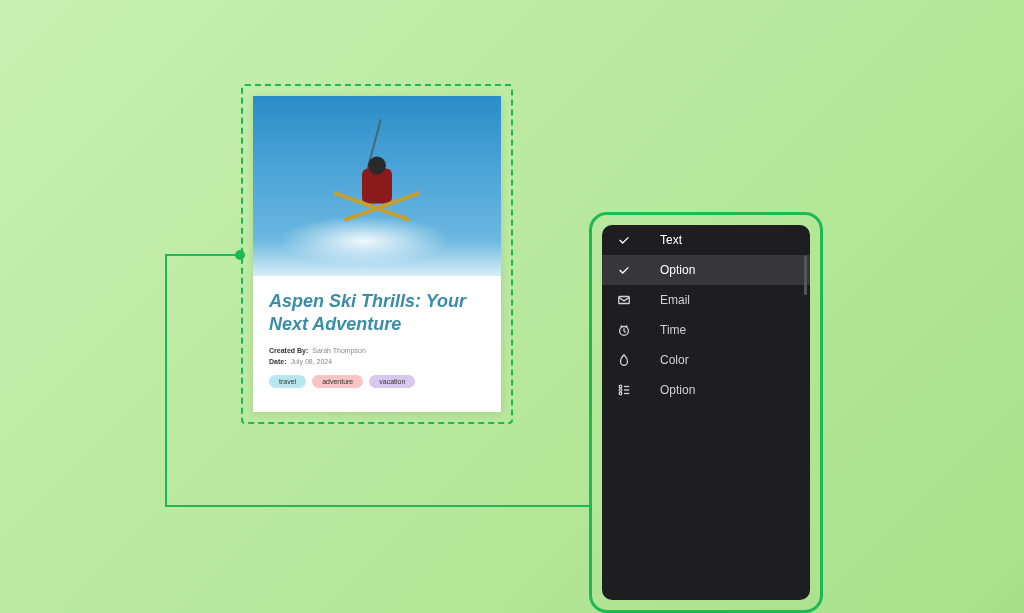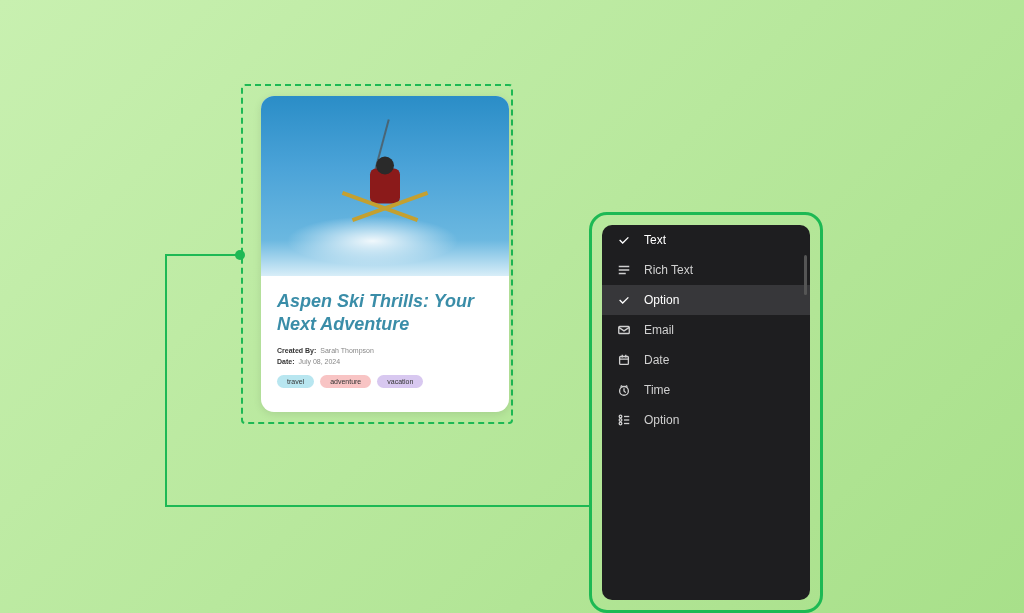--- a/index.html
+++ b/index.html
@@ -56,24 +56,23 @@
       height: 340px;
       border: 2px dashed #1db954;
       border-radius: 4px;
       padding: 10px;
       background: transparent;
     }
     .card {
       width: 100%;
       height: 100%;
       background: white;
-      border-radius: 13px;
+      border-radius: 0;
       overflow: hidden;
       box-shadow: 0 2px 8px rgba(0,0,0,0.1);
-      margin-left: 8px;
     }
     .card-image {
       width: 100%;
       height: 180px;
       background: linear-gradient(180deg, #2a8dc7 0%, #4ba3d8 40%, #6bb8e0 80%, #d8eef8 100%);
       position: relative;
       overflow: hidden;
     }
     
     .skier {
@@ -192,21 +191,21 @@
       overflow: hidden;
       position: relative;
     }
     .dropdown-item {
       display: flex;
       align-items: center;
       padding: 7px 14px;
       color: #d0d0d0;
       font-size: 12px;
       cursor: pointer;
-      gap: 12px;
+      gap: 28px;
     }
     .dropdown-item.selected {
       color: #fff;
     }
     .dropdown-item.selected.highlighted {
       background: #37373a;
     }
     .dropdown-icon {
       width: 16px;
       height: 16px;
@@ -275,28 +274,20 @@
 
     <div class="dropdown-item selected">
       <span class="dropdown-icon">
         <svg viewBox="0 0 16 16">
             <path d="M3 8 L6.5 11.5 L13 5"></path>
           </svg>
       </span>
       <span>Text</span>
     </div>
 
-    <div class="dropdown-item">
-      <span class="dropdown-icon">
-        <svg viewBox="0 0 16 16">
-            <path d="M2 4 H14 M2 8 H14 M2 12 H10"></path>
-          </svg>
-      </span>
-      <span>Rich Text</span>
-    </div>
 
     <div class="dropdown-item selected highlighted">
       <span class="dropdown-icon">
         <svg viewBox="0 0 16 16">
             <path d="M3 8 L6.5 11.5 L13 5"></path>
           </svg>
       </span>
       <span>Option</span>
     </div>
 
@@ -306,40 +297,39 @@
         <svg viewBox="0 0 16 16">
             <rect x="2" y="4" width="12" height="8" rx="1"></rect>
             <path d="M2 5 L8 9 L14 5"></path>
           </svg>
       </span>
       <span>Email</span>
     </div>
 
 
 
-    <div class="dropdown-item">
-      <span class="dropdown-icon">
-        <svg viewBox="0 0 16 16">
-            <rect x="3" y="4" width="10" height="9" rx="1"></rect>
-            <path d="M3 7 H13 M6 2 V5 M10 2 V5"></path>
-          </svg>
-      </span>
-      <span>Date</span>
-    </div>
 
     <div class="dropdown-item">
       <span class="dropdown-icon">
         <svg viewBox="0 0 16 16">
             <circle cx="8" cy="9" r="5"></circle>
             <path d="M8 6 V9 L10 11 M6 3 L4 4 M10 3 L12 4"></path>
           </svg>
       </span>
       <span>Time</span>
     </div>
 
+    <div class="dropdown-item">
+      <span class="dropdown-icon">
+        <svg viewBox="0 0 16 16">
+            <path d="M8 2 C5 5 4 8 4 10 A4 4 0 0 0 12 10 C12 8 11 5 8 2 Z"></path>
+          </svg>
+      </span>
+      <span>Color</span>
+    </div>
 
     <div class="dropdown-item">
       <span class="dropdown-icon">
         <svg viewBox="0 0 16 16">
             <circle cx="4" cy="4" r="1.5"></circle>
             <path d="M8 4 H14"></path>
             <circle cx="4" cy="8" r="1.5"></circle>
             <path d="M8 8 H14"></path>
             <circle cx="4" cy="12" r="1.5"></circle>
             <path d="M8 12 H14"></path>

